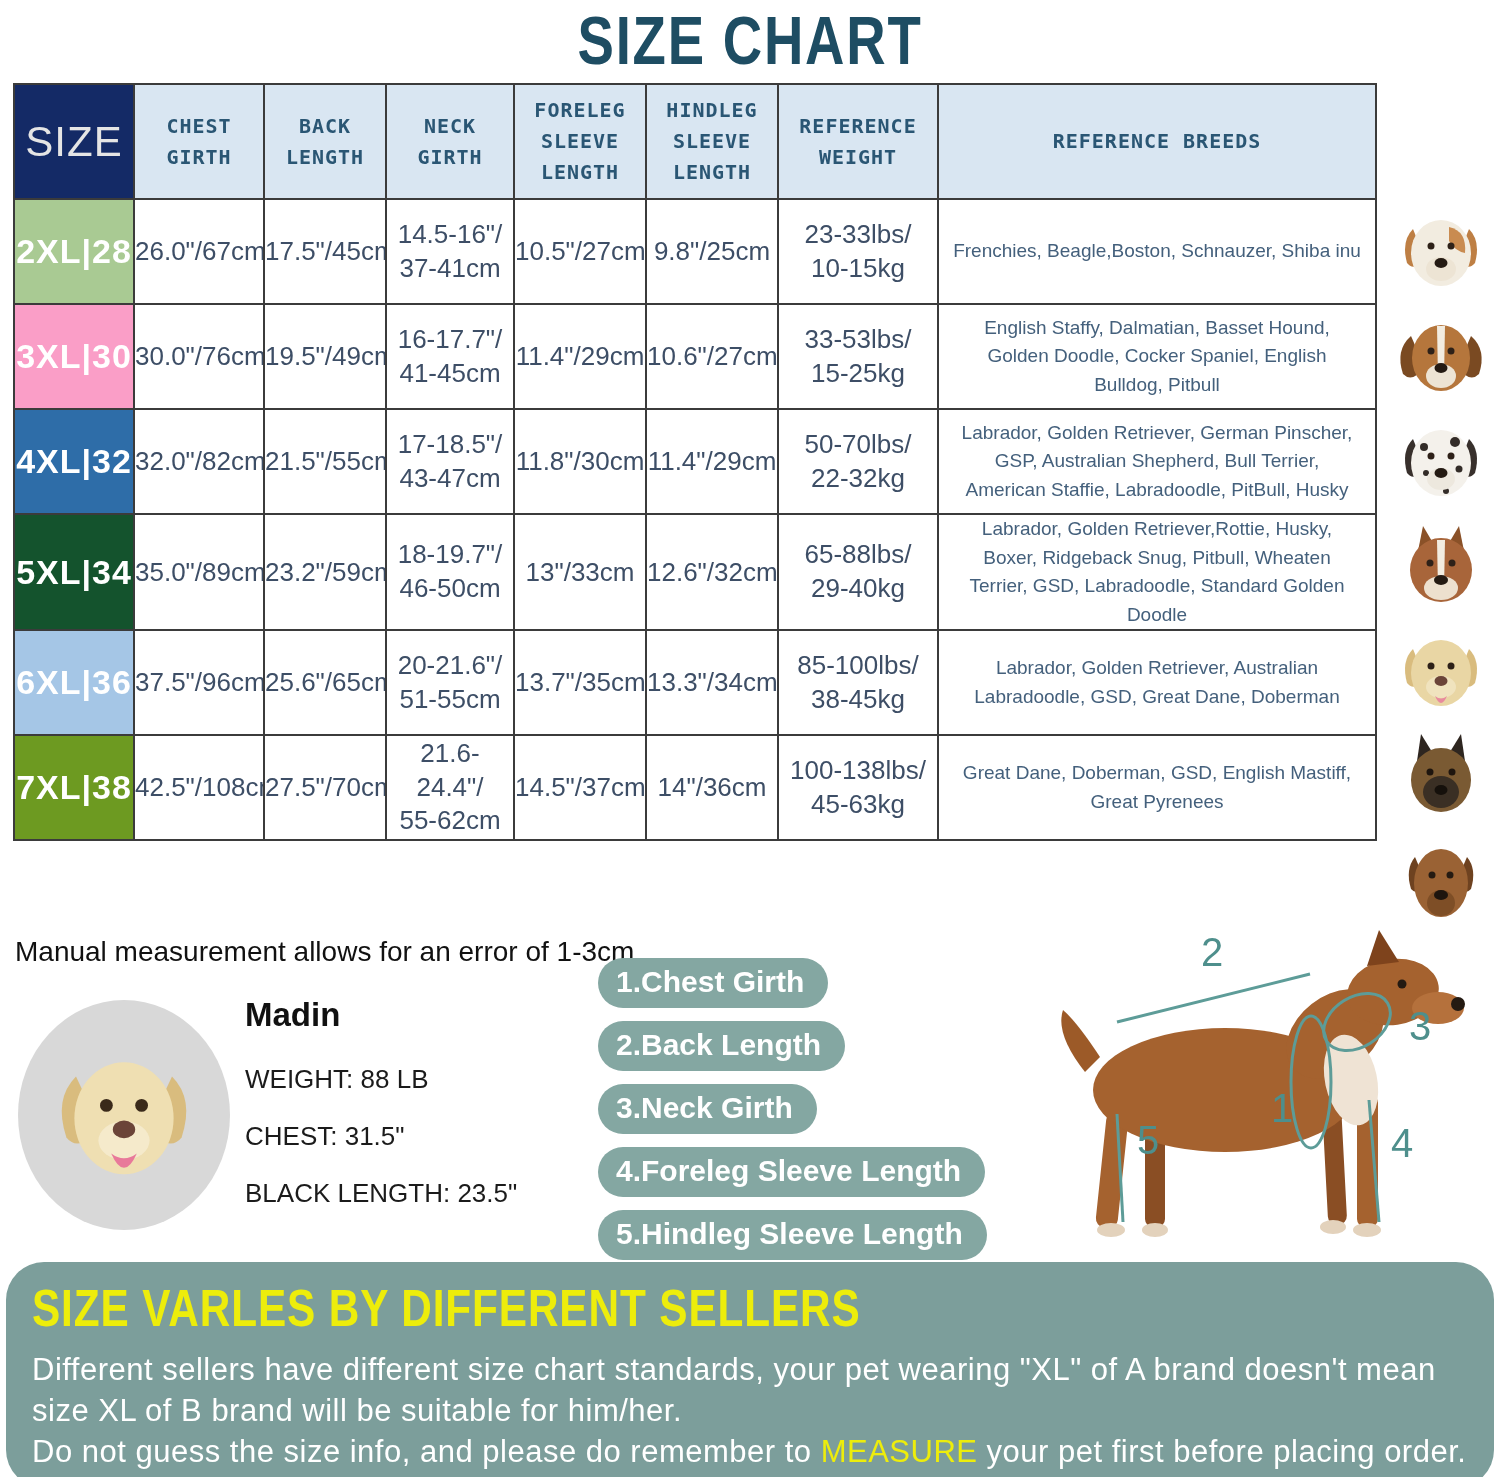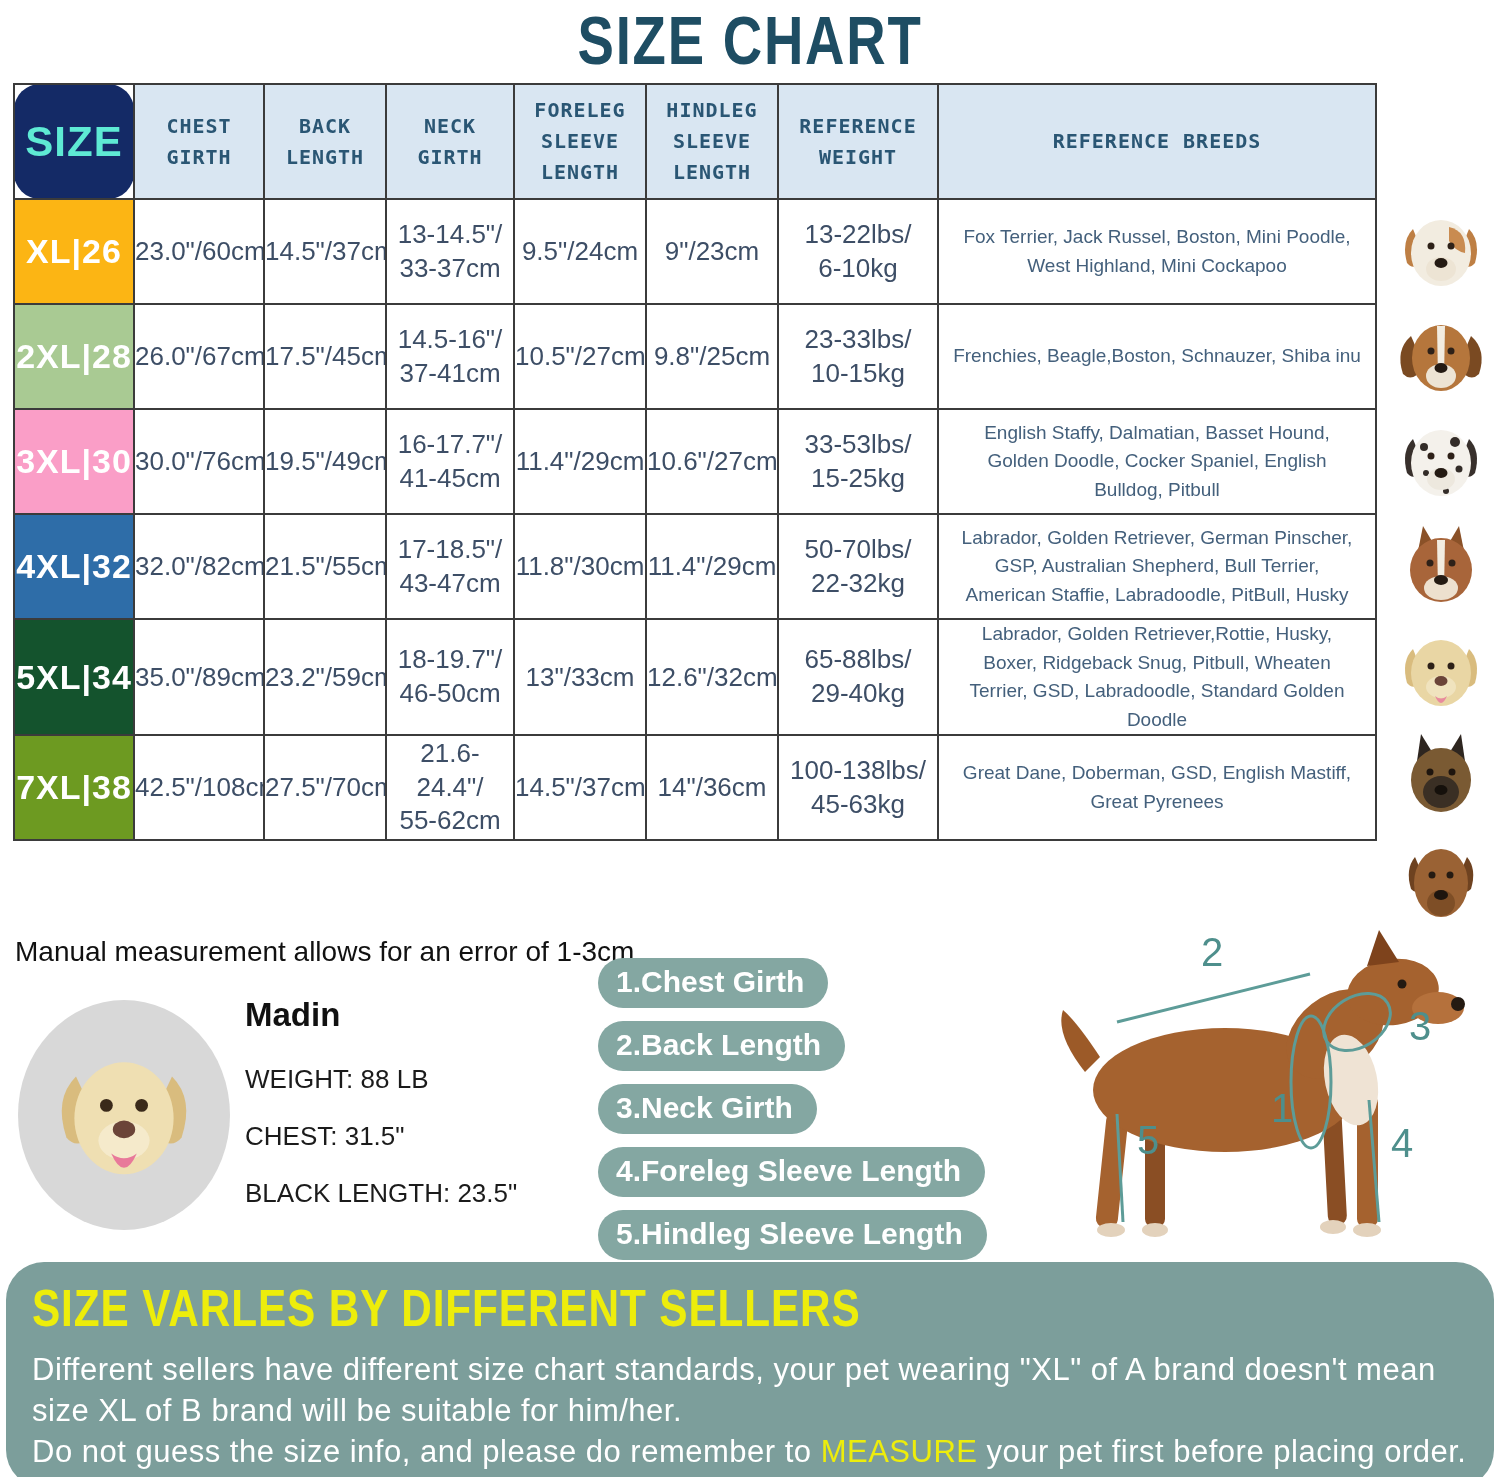--- a/index.html
+++ b/index.html
@@ -11,21 +11,21 @@
   .title span { display:inline-block; font-size:62px; font-weight:900; color:#1E4D63;
     letter-spacing:2px; transform:scaleX(0.88) scaleY(1.12); transform-origin:center top; }
 
   
   table.sizechart { position:absolute; left:13px; top:83px; border-collapse:collapse; table-layout:fixed; width:1362px; }
   table.sizechart th, table.sizechart td { border:2px solid #3b3b3b; text-align:center; vertical-align:middle; overflow:hidden; }
   tr.head { height:115px; }
   tr.datarow { height:105px; background:#ffffff; }
   th.colhead { background:#D9E6F2; color:#2A5674; font-family:"DejaVu Sans Mono", monospace;
     font-size:20px; font-weight:bold; line-height:1.55; white-space:pre-line; letter-spacing:1px; }
-  th.size-h { background:#142A66; color:#5eead4; font-size:42px; font-weight:700; letter-spacing:1px; font-family:"Liberation Sans", sans-serif;border-radius:26px; }
+  th.size-h { background:#142A66; color:#e5e5e5; font-size:42px; font-weight:400; letter-spacing:1px; font-family:"Liberation Sans", sans-serif; }
   td.size-cell { color:#ffffff; font-size:34px; font-weight:800; letter-spacing:1px; }
   td.val { color:#3D4E66; font-size:26px; }
   td.pre { white-space:pre-line; line-height:1.3; }
   td.breeds { color:#44607C; font-size:19px; line-height:1.5; padding:0 14px; }
 
   
   .dogcol { position:absolute; left:1388px; top:198px; width:106px; }
   .dogslot { width:106px; height:105px; display:flex; align-items:center; justify-content:center; }
 
   
@@ -87,32 +87,20 @@
         <th class="colhead">HINDLEG
 SLEEVE
 LENGTH</th>
         <th class="colhead">REFERENCE
 WEIGHT</th>
         <th class="colhead">REFERENCE  BREEDS</th>
       </tr>
     </thead>
     <tbody>
       <tr class="datarow">
-        <td class="size-cell" style="background-color: rgb(252, 181, 20);">XL|26</td>
-        <td class="val">23.0"/60cm</td>
-        <td class="val">14.5"/37cm</td>
-        <td class="val pre">13-14.5"/
-33-37cm</td>
-        <td class="val">9.5"/24cm</td>
-        <td class="val">9"/23cm</td>
-        <td class="val pre">13-22lbs/
-6-10kg</td>
-        <td class="breeds">Fox Terrier, Jack Russel, Boston, Mini Poodle, West Highland, Mini Cockapoo</td>
-      </tr>
-      <tr class="datarow">
         <td class="size-cell" style="background-color: rgb(169, 202, 147);">2XL|28</td>
         <td class="val">26.0"/67cm</td>
         <td class="val">17.5"/45cm</td>
         <td class="val pre">14.5-16"/
 37-41cm</td>
         <td class="val">10.5"/27cm</td>
         <td class="val">9.8"/25cm</td>
         <td class="val pre">23-33lbs/
 10-15kg</td>
         <td class="breeds">Frenchies, Beagle,Boston, Schnauzer, Shiba inu</td>
@@ -145,20 +133,32 @@
         <td class="size-cell" style="background-color: #14532d;">5XL|34</td>
         <td class="val">35.0"/89cm</td>
         <td class="val">23.2"/59cm</td>
         <td class="val pre">18-19.7"/
 46-50cm</td>
         <td class="val">13"/33cm</td>
         <td class="val">12.6"/32cm</td>
         <td class="val pre">65-88lbs/
 29-40kg</td>
         <td class="breeds">Labrador, Golden Retriever,Rottie, Husky, Boxer, Ridgeback Snug, Pitbull, Wheaten Terrier, GSD, Labradoodle,  Standard Golden Doodle</td>
+      </tr>
+      <tr class="datarow">
+        <td class="size-cell" style="background-color: rgb(165, 198, 230);">6XL|36</td>
+        <td class="val">37.5"/96cm</td>
+        <td class="val">25.6"/65cm</td>
+        <td class="val pre">20-21.6"/
+51-55cm</td>
+        <td class="val">13.7"/35cm</td>
+        <td class="val">13.3"/34cm</td>
+        <td class="val pre">85-100lbs/
+38-45kg</td>
+        <td class="breeds">Labrador, Golden Retriever, Australian Labradoodle, GSD, Great Dane, Doberman</td>
       </tr>
       <tr class="datarow">
         <td class="size-cell" style="background-color: rgb(109, 154, 33);">7XL|38</td>
         <td class="val">42.5"/108cm</td>
         <td class="val">27.5"/70cm</td>
         <td class="val pre">21.6-24.4"/
 55-62cm</td>
         <td class="val">14.5"/37cm</td>
         <td class="val">14"/36cm</td>
         <td class="val pre">100-138lbs/

